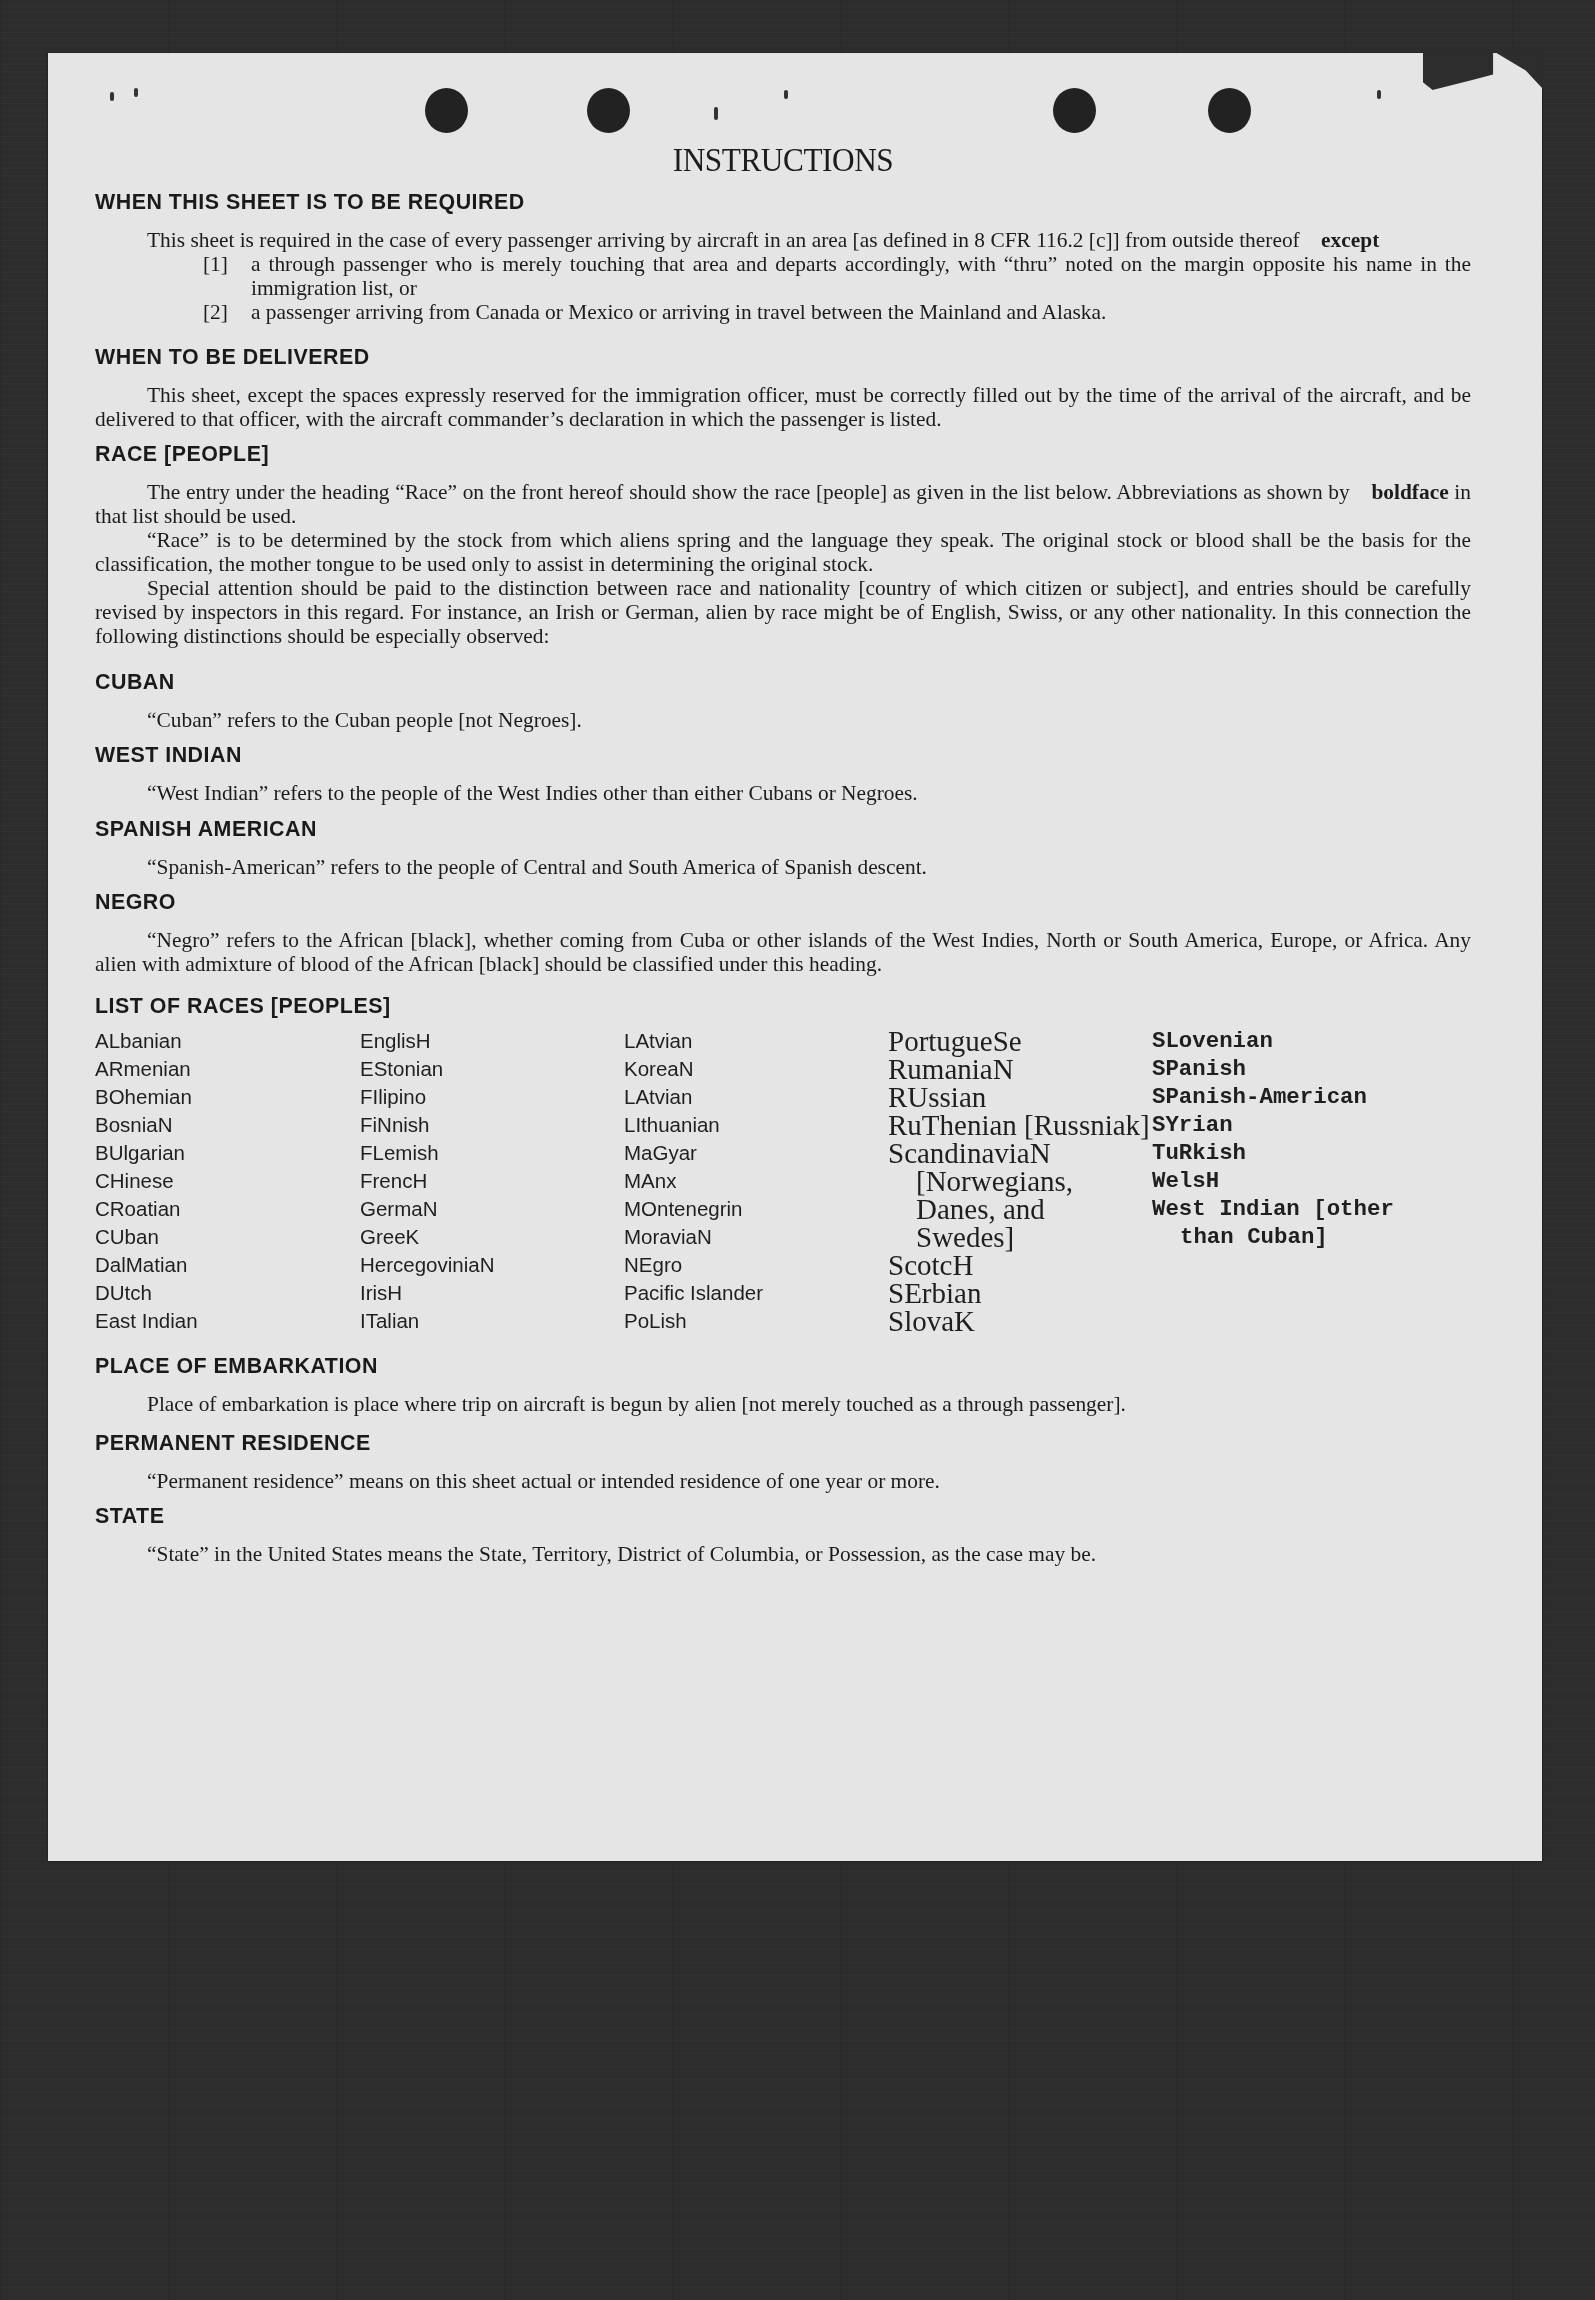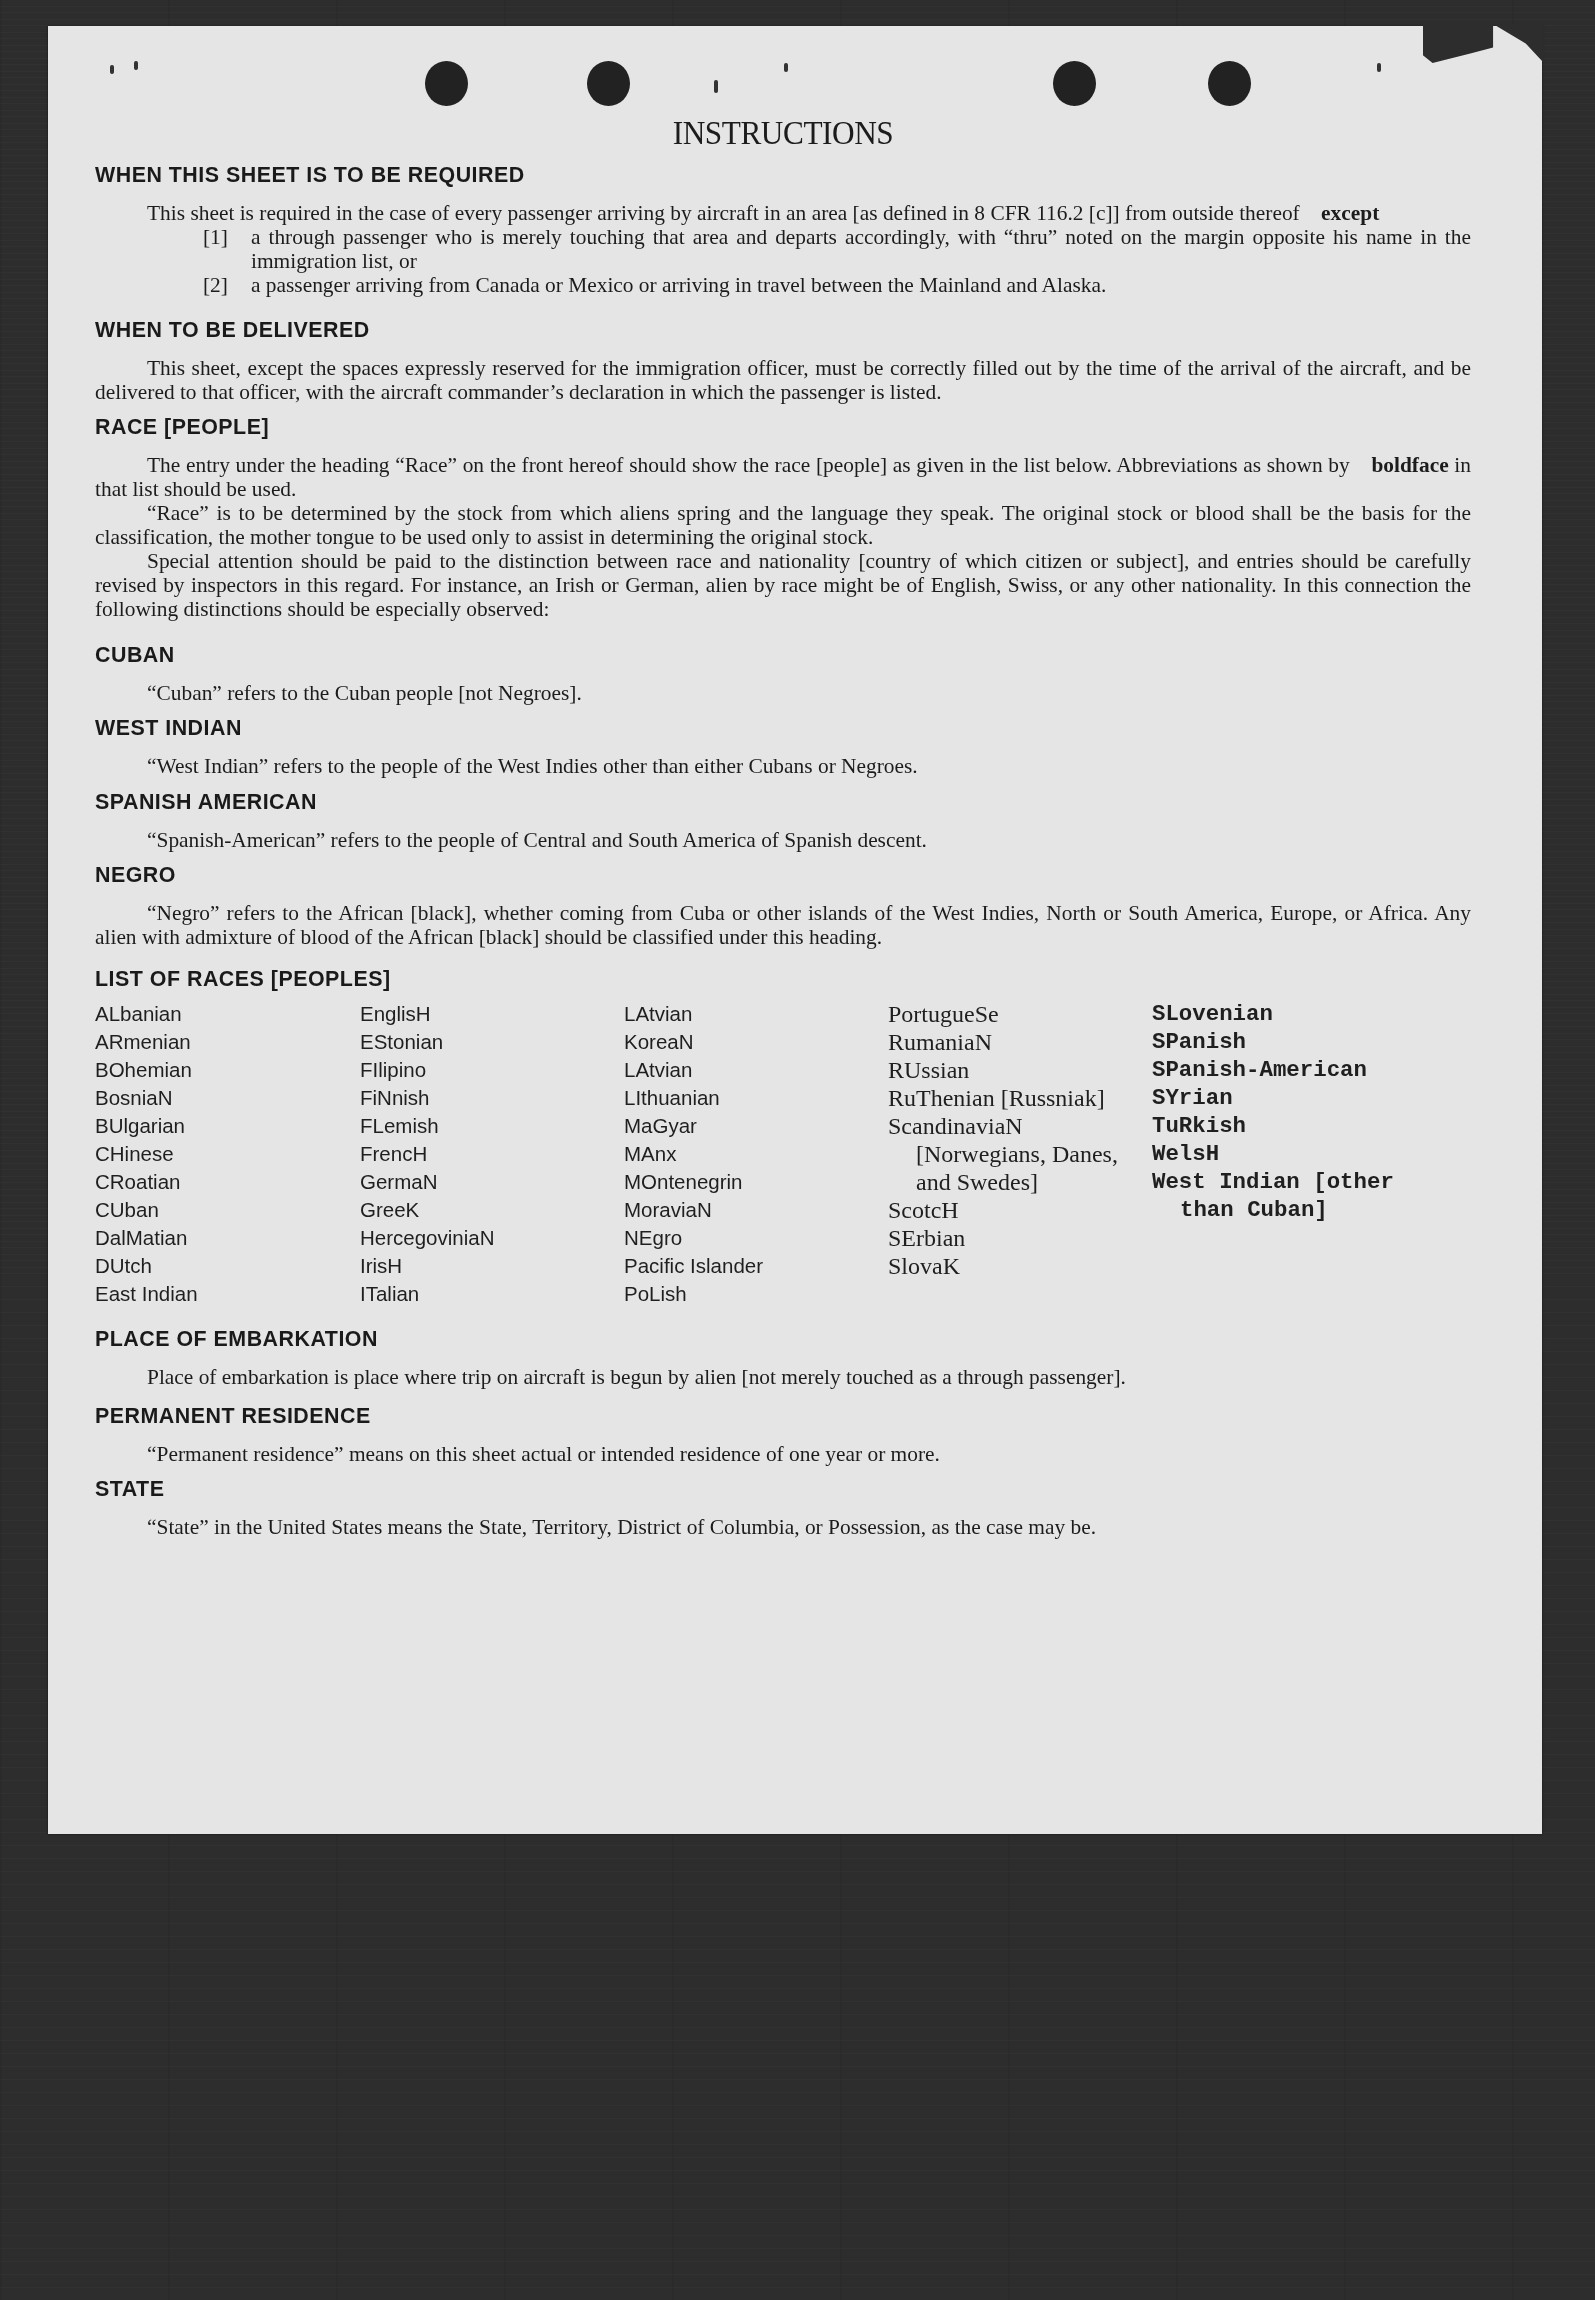--- a/index.html
+++ b/index.html
@@ -18,21 +18,21 @@
     .backdrop-texture {
       position: absolute;
       inset: 0;
       background:
         repeating-linear-gradient(0deg, rgba(255,255,255,0.018) 0px, rgba(255,255,255,0.018) 0.9px, transparent 0.9px, transparent 6.5px),
         repeating-linear-gradient(90deg, rgba(0,0,0,0.06) 0px, rgba(0,0,0,0.06) 1.9px, transparent 1.9px, transparent 168px);
     }
     .sheet {
       position: absolute;
       left: 48px;
-      top: 26px;
+      top: 53px;
       width: 1494px;
       height: 1808px;
       background: #e5e5e5;
       box-shadow: 0 0 1.9px rgba(0,0,0,0.6);
     }
     .sheet-tear {
       position: absolute;
       right: -1.9px;
       top: -1.9px;
       width: 121px;
@@ -129,21 +129,21 @@
       white-space: nowrap;
     }
     .race-col .race.wrap {
       white-space: normal;
       padding-left: 28px;
       text-indent: -28px;
       width: 233px;
     }
     .race-col.col2 { width: 264px; }
     .race-col.col3 { width: 264px; }
-    .race-col.col4 { width: 264px; font-family: "Liberation Serif", serif; font-size: 24px; }
+    .race-col.col4 { width: 264px; font-family: "Liberation Serif", serif; font-size: 29px; }
     .race-col.col5 { font-family: Liberation Mono, monospace; font-size: 22.4px; font-weight: bold; }
   </style>
 </head>
 <body>
 
 <div class="backdrop-texture"></div>
 
 <div class="sheet">
   <div class="sheet-tear"></div>
   <div class="hole h1"></div>

